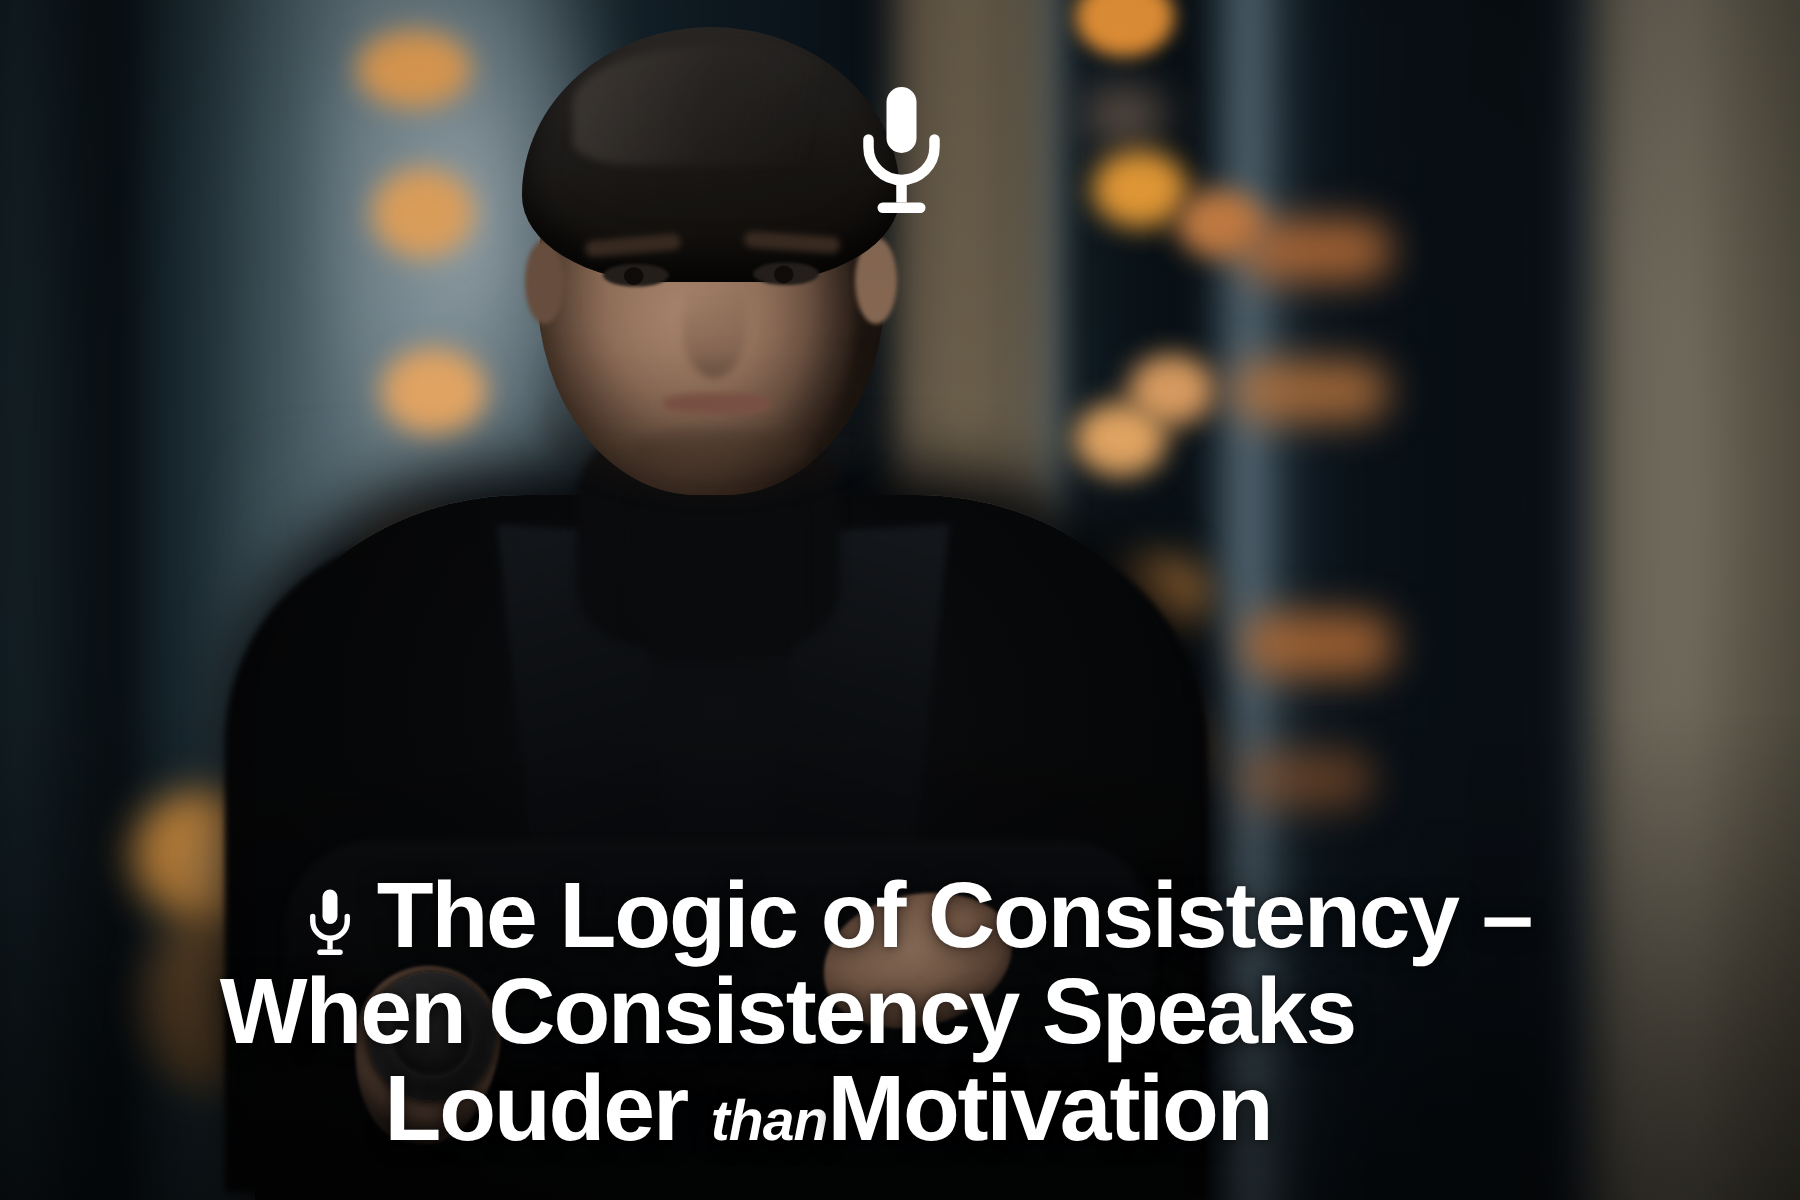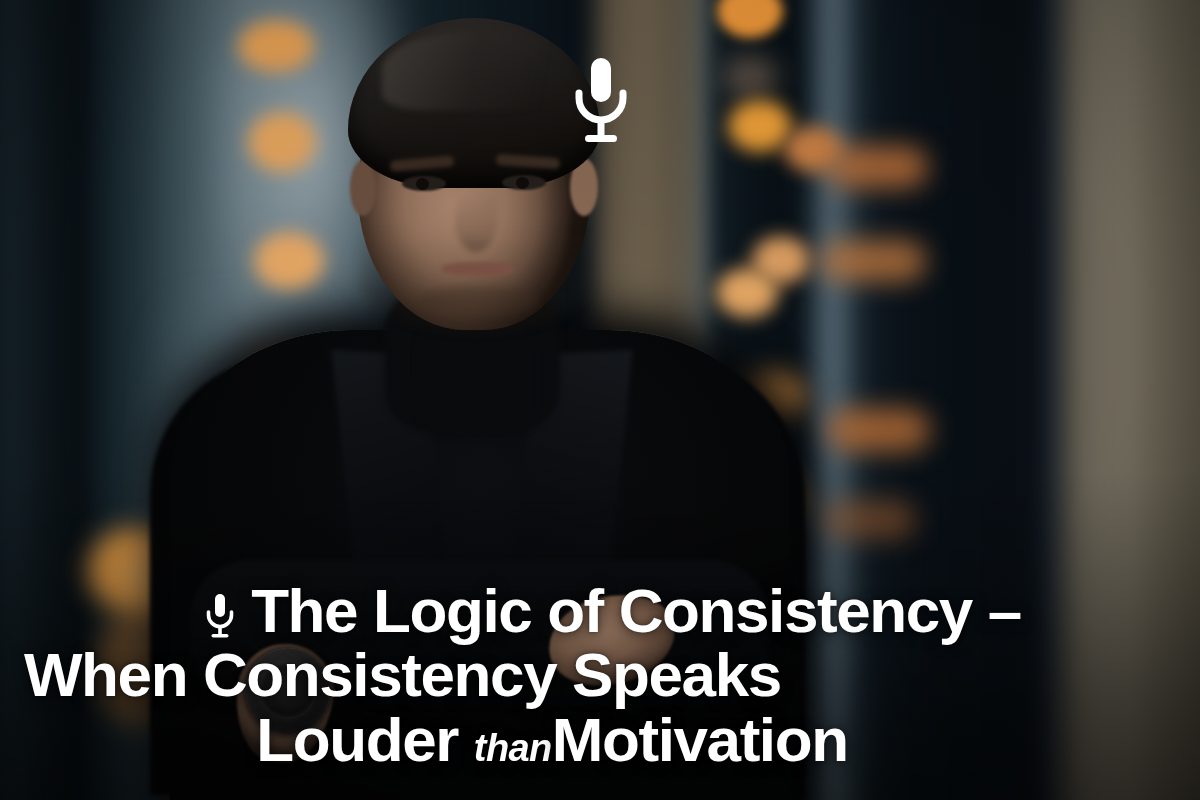--- a/index.html
+++ b/index.html
@@ -353,20 +353,21 @@
     line-height: 1.04;
     letter-spacing: -1.4px;
     white-space: nowrap;
     text-shadow: 0 2px 14px rgba(0,0,0,0.55), 0 0 4px rgba(0,0,0,0.4);
   }
   .line-1 {
     text-align: center;
     padding-left: 26px;
   }
   .line-2 {
+    text-align: center;
     padding-right: 150px;
   }
   .line-3 {
     text-align: center;
     padding-right: 96px;
   }
   .mic-inline {
     display: inline-block;
     width: 30px;
     height: 48px;

